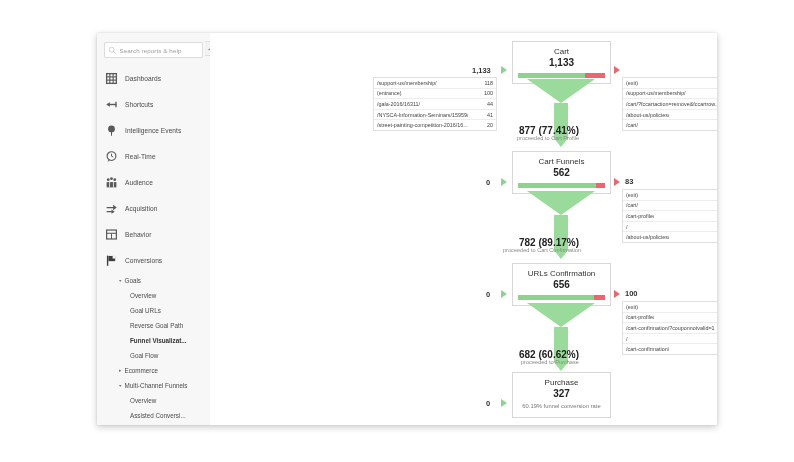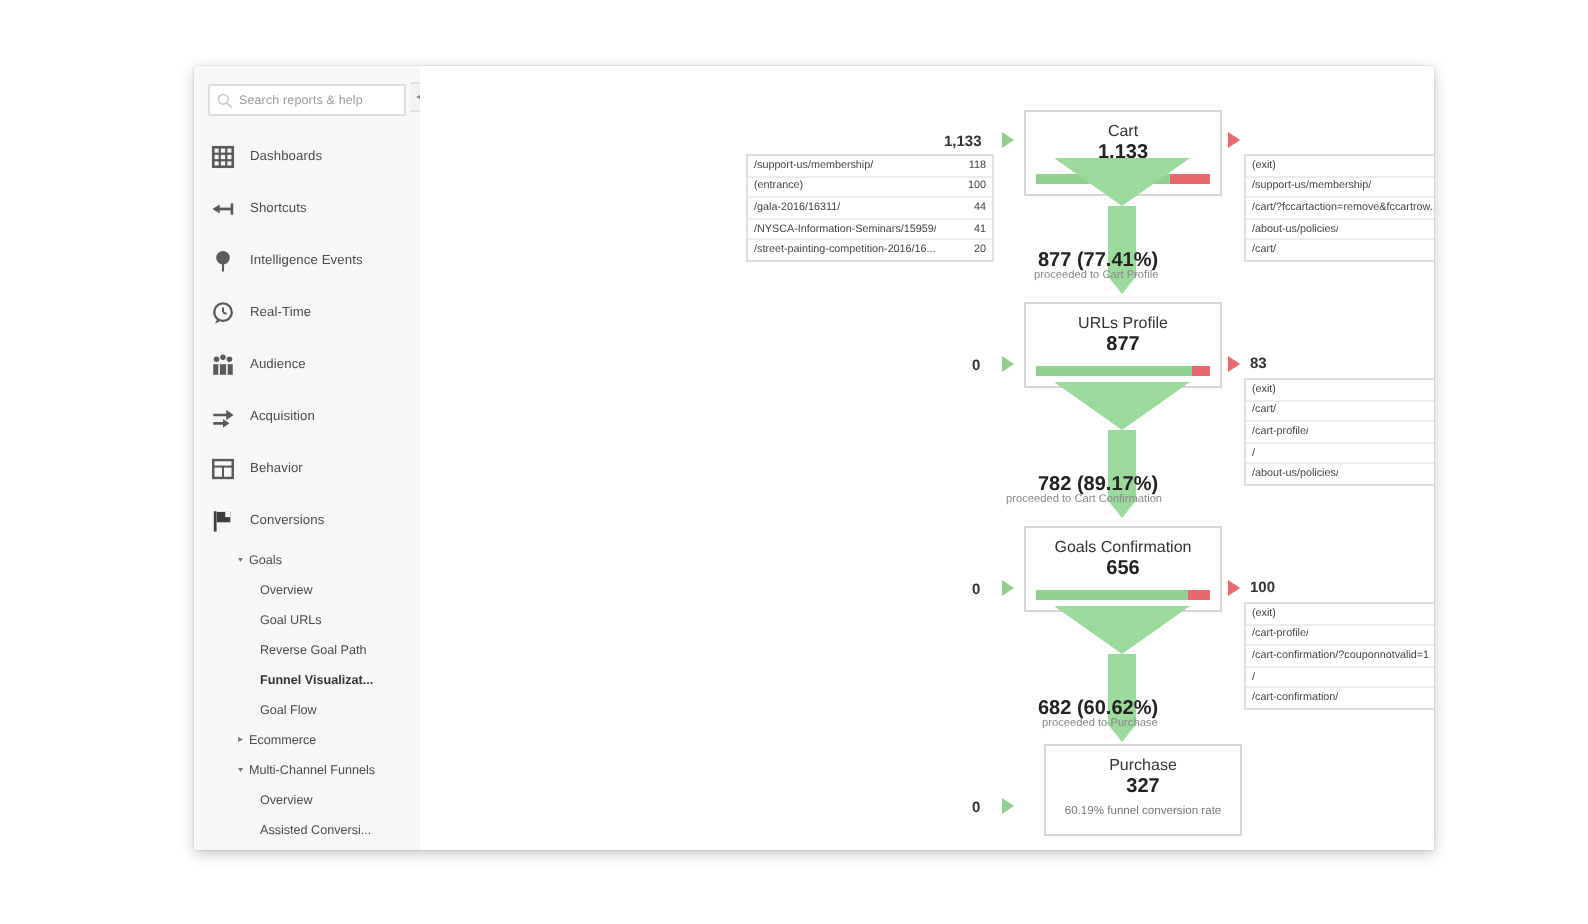--- a/index.html
+++ b/index.html
@@ -256,21 +256,21 @@
         </div>
         <div class="sub-item lvl2">
           <span class="sub-lbl">Assisted Conversi...</span>
         </div>
       </div>
     </div>
 
     <div class="main">
       <div class="stage">
 
-        <div class="node" style="left:302px; top:22px;">
+        <div class="node" style="left:302px; top:8px;">
           <div class="node-title">Cart</div>
           <div class="node-count">1,133</div>
           <div class="bar">
             <div class="loss" style="width:22.59%;"></div>
           </div>
         </div>
         <div class="vlabel" style="left:262px; top:33px;">1,133</div>
         <div class="arrow-g" style="left:291px; top:33px;"></div>
         <div class="arrow-r" style="left:404px; top:33px;"></div>
         <div class="vlabel" style="left:415px; top:44px;">256</div>
@@ -318,22 +318,22 @@
 
         <div class="funnel" style="left:317px; top:46px; width:68px; height:70px;">
           <div class="trap"></div>
           <div class="shaft" style="left:27px; top:24px; width:14px; height:36px;"></div>
           <div class="head" style="left:26px; top:58px;"></div>
         </div>
         <div class="fl-main" style="left:309px; top:92px;">877 (77.41%)</div>
         <div class="fl-sub" style="left:307px; top:102px;">proceeded to Cart Profile</div>
 
         <div class="node" style="left:302px; top:118px;">
-          <div class="node-title">URLs Profile</div>
-          <div class="node-count">877</div>
+          <div class="node-title">Cart Funnels</div>
+          <div class="node-count">562</div>
           <div class="bar">
             <div class="loss" style="width:10.83%;"></div>
           </div>
         </div>
         <div class="vlabel" style="left:276px; top:145px;">0</div>
         <div class="arrow-g" style="left:291px; top:145px;"></div>
         <div class="arrow-r" style="left:404px; top:145px;"></div>
         <div class="vlabel" style="left:415px; top:144px;">83</div>
 
         <div class="sidetable" style="left:412px; top:156px; width:130px;">
@@ -356,21 +356,21 @@
 
         <div class="funnel" style="left:317px; top:158px; width:68px; height:70px;">
           <div class="trap"></div>
           <div class="shaft" style="left:27px; top:24px; width:14px; height:36px;"></div>
           <div class="head" style="left:26px; top:58px;"></div>
         </div>
         <div class="fl-main" style="left:309px; top:204px;">782 (89.17%)</div>
         <div class="fl-sub" style="left:293px; top:214px;">proceeded to Cart Confirmation</div>
 
         <div class="node" style="left:302px; top:230px;">
-          <div class="node-title">Goals Confirmation</div>
+          <div class="node-title">URLs Confirmation</div>
           <div class="node-count">656</div>
           <div class="bar">
             <div class="loss" style="width:12.79%;"></div>
           </div>
         </div>
         <div class="vlabel" style="left:276px; top:257px;">0</div>
         <div class="arrow-g" style="left:291px; top:257px;"></div>
         <div class="arrow-r" style="left:404px; top:257px;"></div>
         <div class="vlabel" style="left:415px; top:256px;">100</div>
 
@@ -393,21 +393,21 @@
         </div>
 
         <div class="funnel" style="left:317px; top:270px; width:68px; height:70px;">
           <div class="trap"></div>
           <div class="shaft" style="left:27px; top:24px; width:14px; height:36px;"></div>
           <div class="head" style="left:26px; top:58px;"></div>
         </div>
         <div class="fl-main" style="left:309px; top:316px;">682 (60.62%)</div>
         <div class="fl-sub" style="left:311px; top:326px;">proceeded to Purchase</div>
 
-        <div class="node" style="left:312px; top:339px; padding-bottom:6px;">
+        <div class="node" style="left:302px; top:339px; padding-bottom:6px;">
           <div class="node-title">Purchase</div>
           <div class="node-count">327</div>
           <div class="node-sub">60.19% funnel conversion rate</div>
         </div>
         <div class="vlabel" style="left:276px; top:366px;">0</div>
         <div class="arrow-g" style="left:291px; top:366px;"></div>
 
       </div>
     </div>
   </div>

